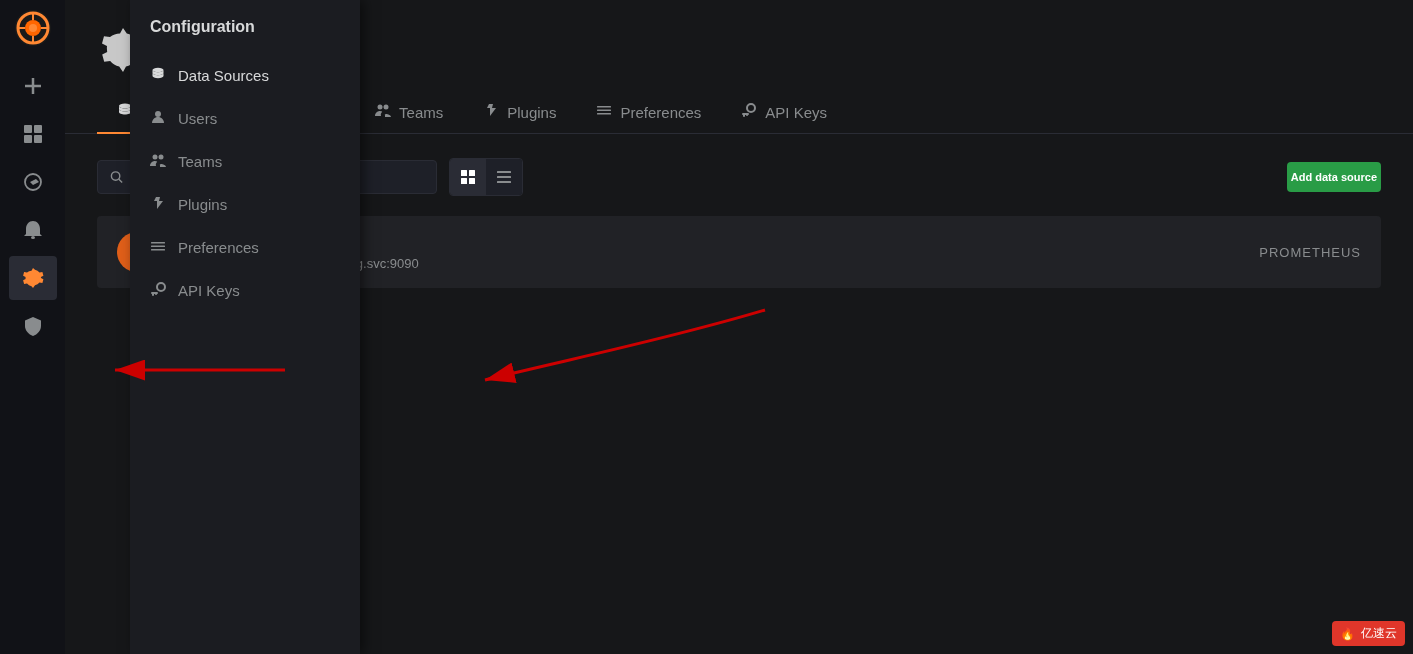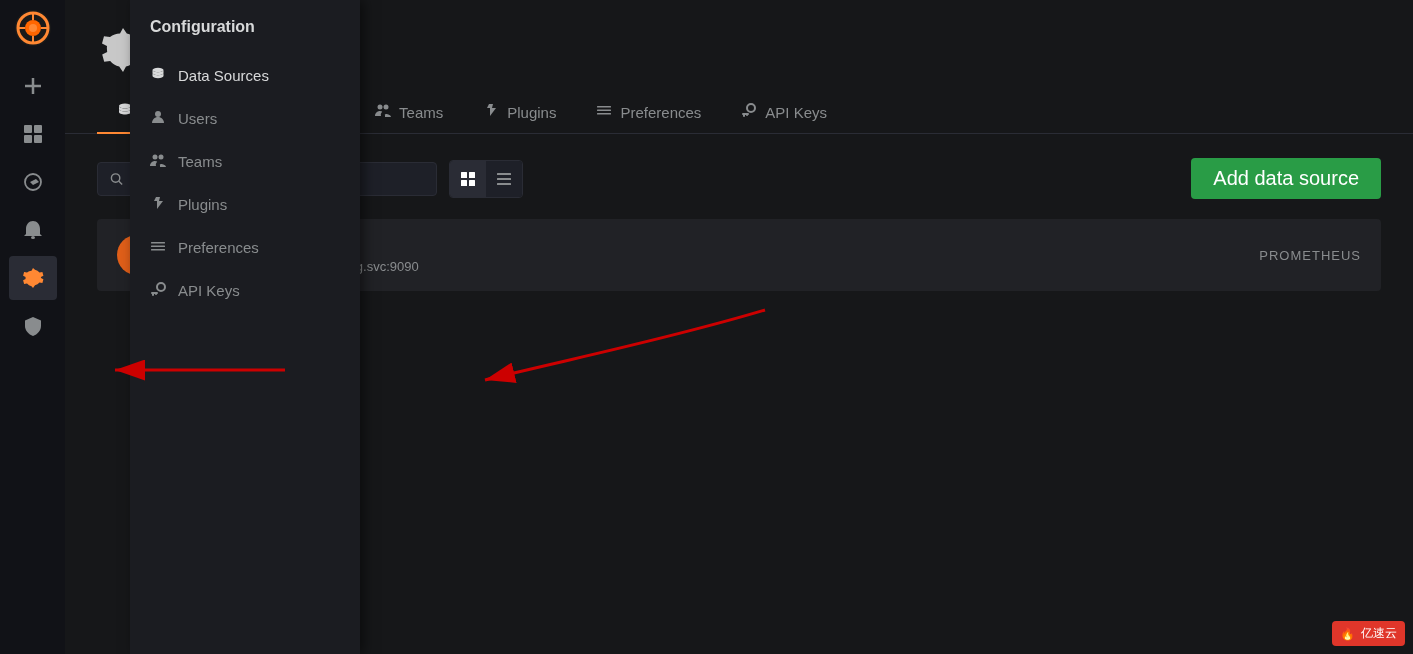--- a/index.html
+++ b/index.html
@@ -164,25 +164,25 @@
     .view-btn.active {
       background: #2a2c35;
       color: #fff;
     }
 
     .add-btn {
       margin-left: auto;
       background: #299c46;
       color: #fff;
       border: none;
-      padding: 9px 22px;
+      padding: 9px 4px;
       border-radius: 4px;
-      font-size: 20px;
+      font-size: 11px;
       cursor: pointer;
-      font-weight: 400;
+      font-weight: 700;
     }
 
     
     .datasource-item {
       background: #212226;
       border-radius: 4px;
       padding: 16px 20px;
       display: flex;
       align-items: center;
       gap: 16px;

